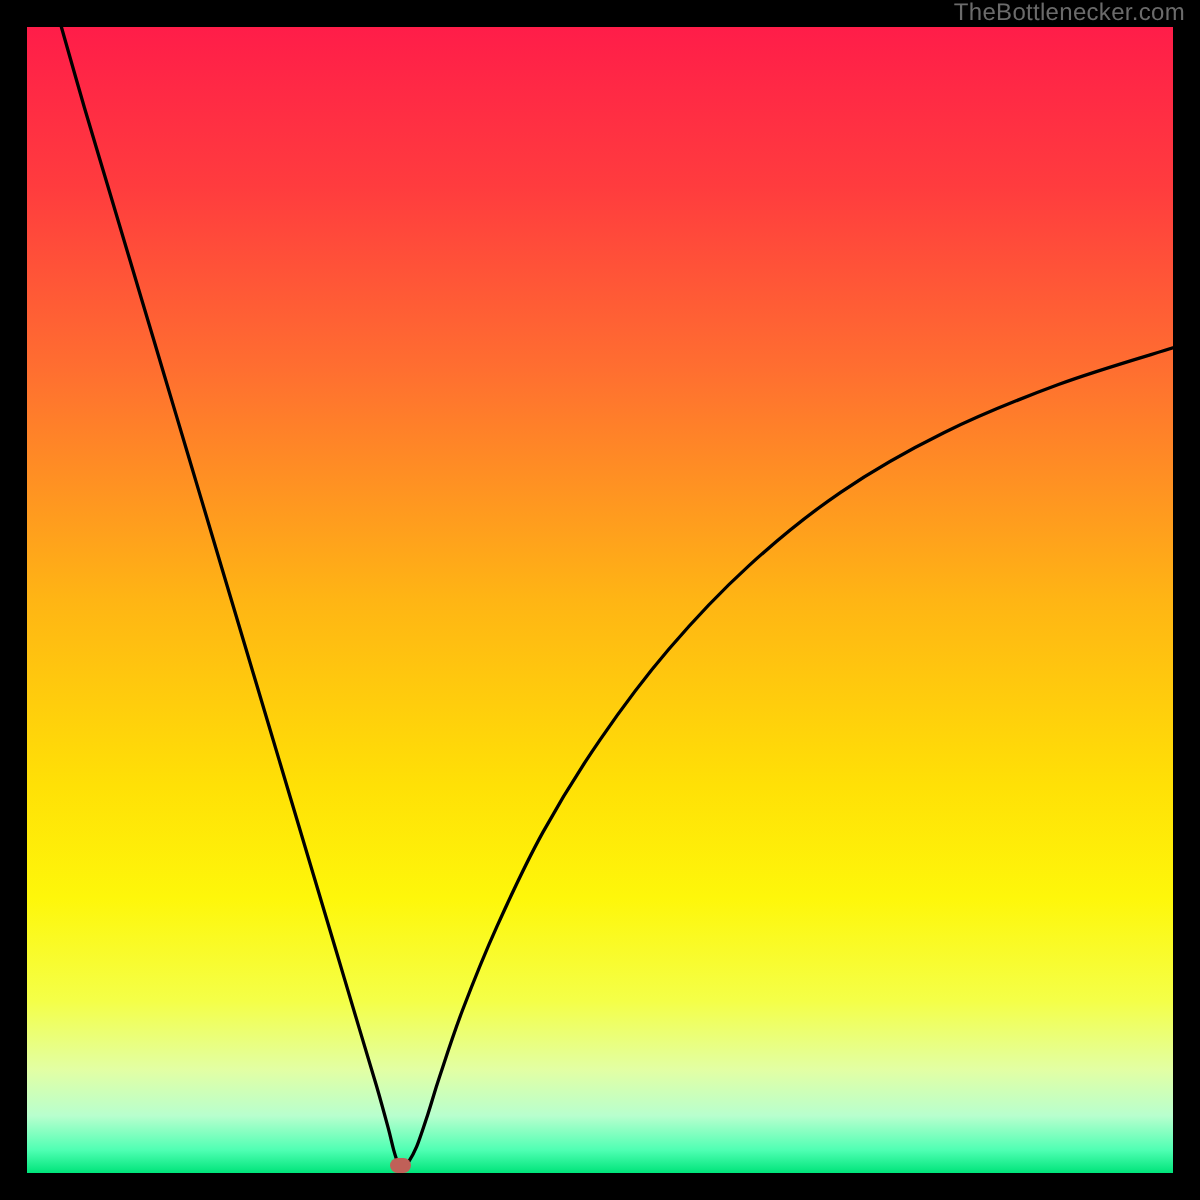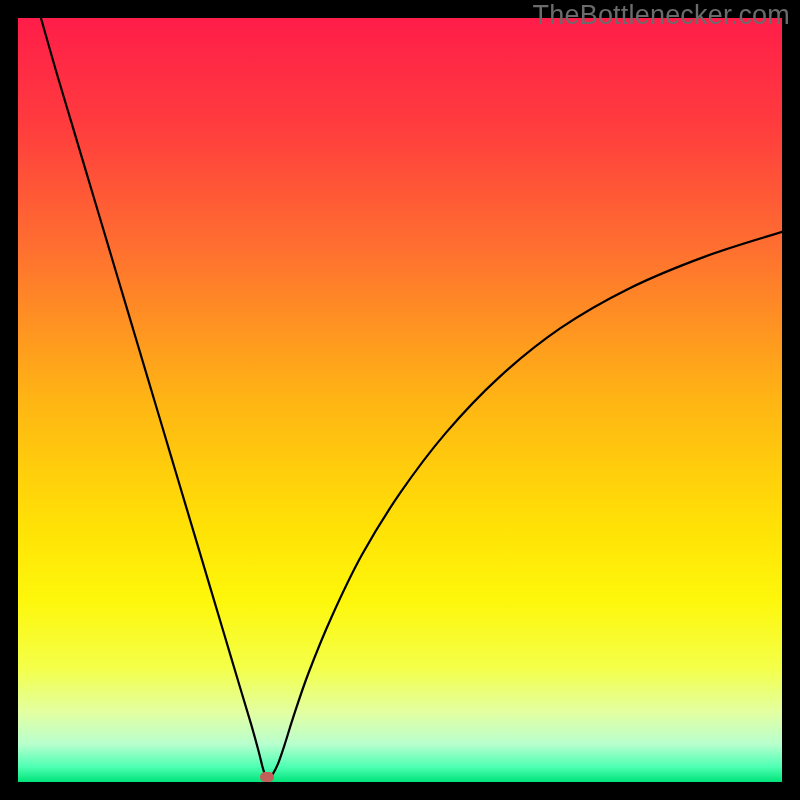--- a/index.html
+++ b/index.html
@@ -17,21 +17,21 @@
     top: 18px;
     width: 764px;
     height: 764px;
     background: #000;
   }
   .watermark {
     position: absolute;
     top: 0px;
     right: 10px;
     color: #6b6b6b;
-    font-size: 27px;
+    font-size: 16px;
     font-weight: 500;
     letter-spacing: 0.2px;
     user-select: none;
   }
   .marker {
     position: absolute;
     width: 14px;
     height: 10px;
     border-radius: 5px;
     transform: translate(-50%, -50%);

